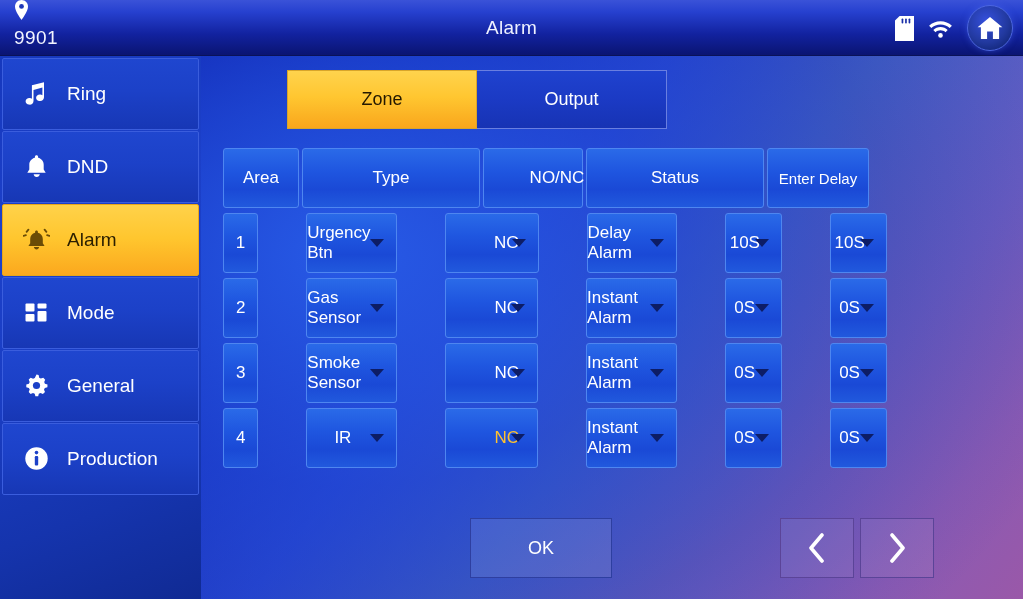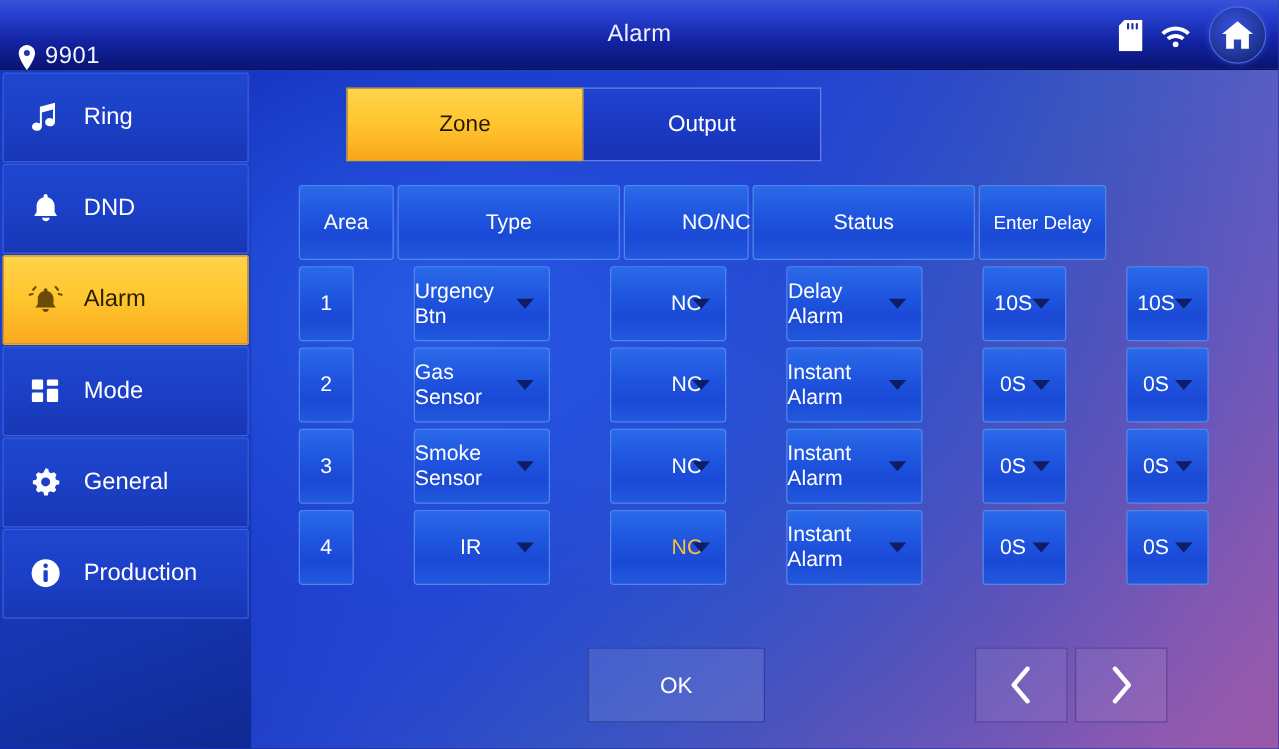--- a/index.html
+++ b/index.html
@@ -25,21 +25,21 @@
   
   #topbar {
     position: absolute;
     left: 0; top: 0;
     width: 1023px; height: 56px;
     background: linear-gradient(180deg, #3a52d8 0%, #2640cf 22%, #12229f 62%, #0a1472 100%);
     border-bottom: 1px solid #0a1258;
   }
   #topbar-left {
     position: absolute; left: 14px; top: 0; height: 56px;
-    display: flex; align-items: flex-end; gap: 7px;
+    display: flex; align-items: flex-start; gap: 7px; flex-direction: column;
   }
   .pin-icon { width: 15px; height: 20px; display: block; }
   #device-id {
     color: #f2f4ff; font-size: 19px; letter-spacing: .4px;
   }
   #topbar-title {
     position: absolute; left: 0; top: 0; width: 1023px; height: 56px;
     display: flex; align-items: center; justify-content: center;
     color: #eef1ff; font-size: 19px; letter-spacing: .3px;
     pointer-events: none;
@@ -84,21 +84,21 @@
     border: 1px solid #e8a61a;
     color: #2a1e00;
   }
   .side-icon { width: 27px; height: 27px; display: block; flex: 0 0 27px; }
 
   
   #content { position: absolute; left: 201px; top: 56px; width: 822px; height: 543px; }
 
   
   #tabs {
-    position: absolute; left: 28px; top: 14px;
+    position: absolute; left: 38px; top: 14px;
     display: flex;
     padding-left: 48px;
   }
   .tab {
     width: 190px; height: 59px;
     display: flex; align-items: center; justify-content: center;
     font-size: 18px;
     border: 1px solid #6a7fe0;
   }
   .tab.inactive {
@@ -107,22 +107,22 @@
     border-left: none;
   }
   .tab.active {
     background: linear-gradient(180deg, #ffd34d 0%, #ffc630 46%, #f9a61c 100%);
     color: #241900;
     border: 1px solid #d8a52a;
   }
 
   
   #table {
-    position: absolute; left: 38px; top: 92px;
-    width: 728px;
+    position: absolute; left: 22px; top: 92px;
+    width: 664px;
   }
   .trow { display: flex; margin-bottom: 5px; }
   .cell {
     height: 60px;
     margin-right: 3px;
     background: linear-gradient(180deg, #2a6ae8 0%, #1f56e0 38%, #1a49d6 70%, #2159dd 100%);
     border: 1px solid #4e86f0;
     border-radius: 3px;
     display: flex; align-items: center; justify-content: center;
     color: #ffffff;

